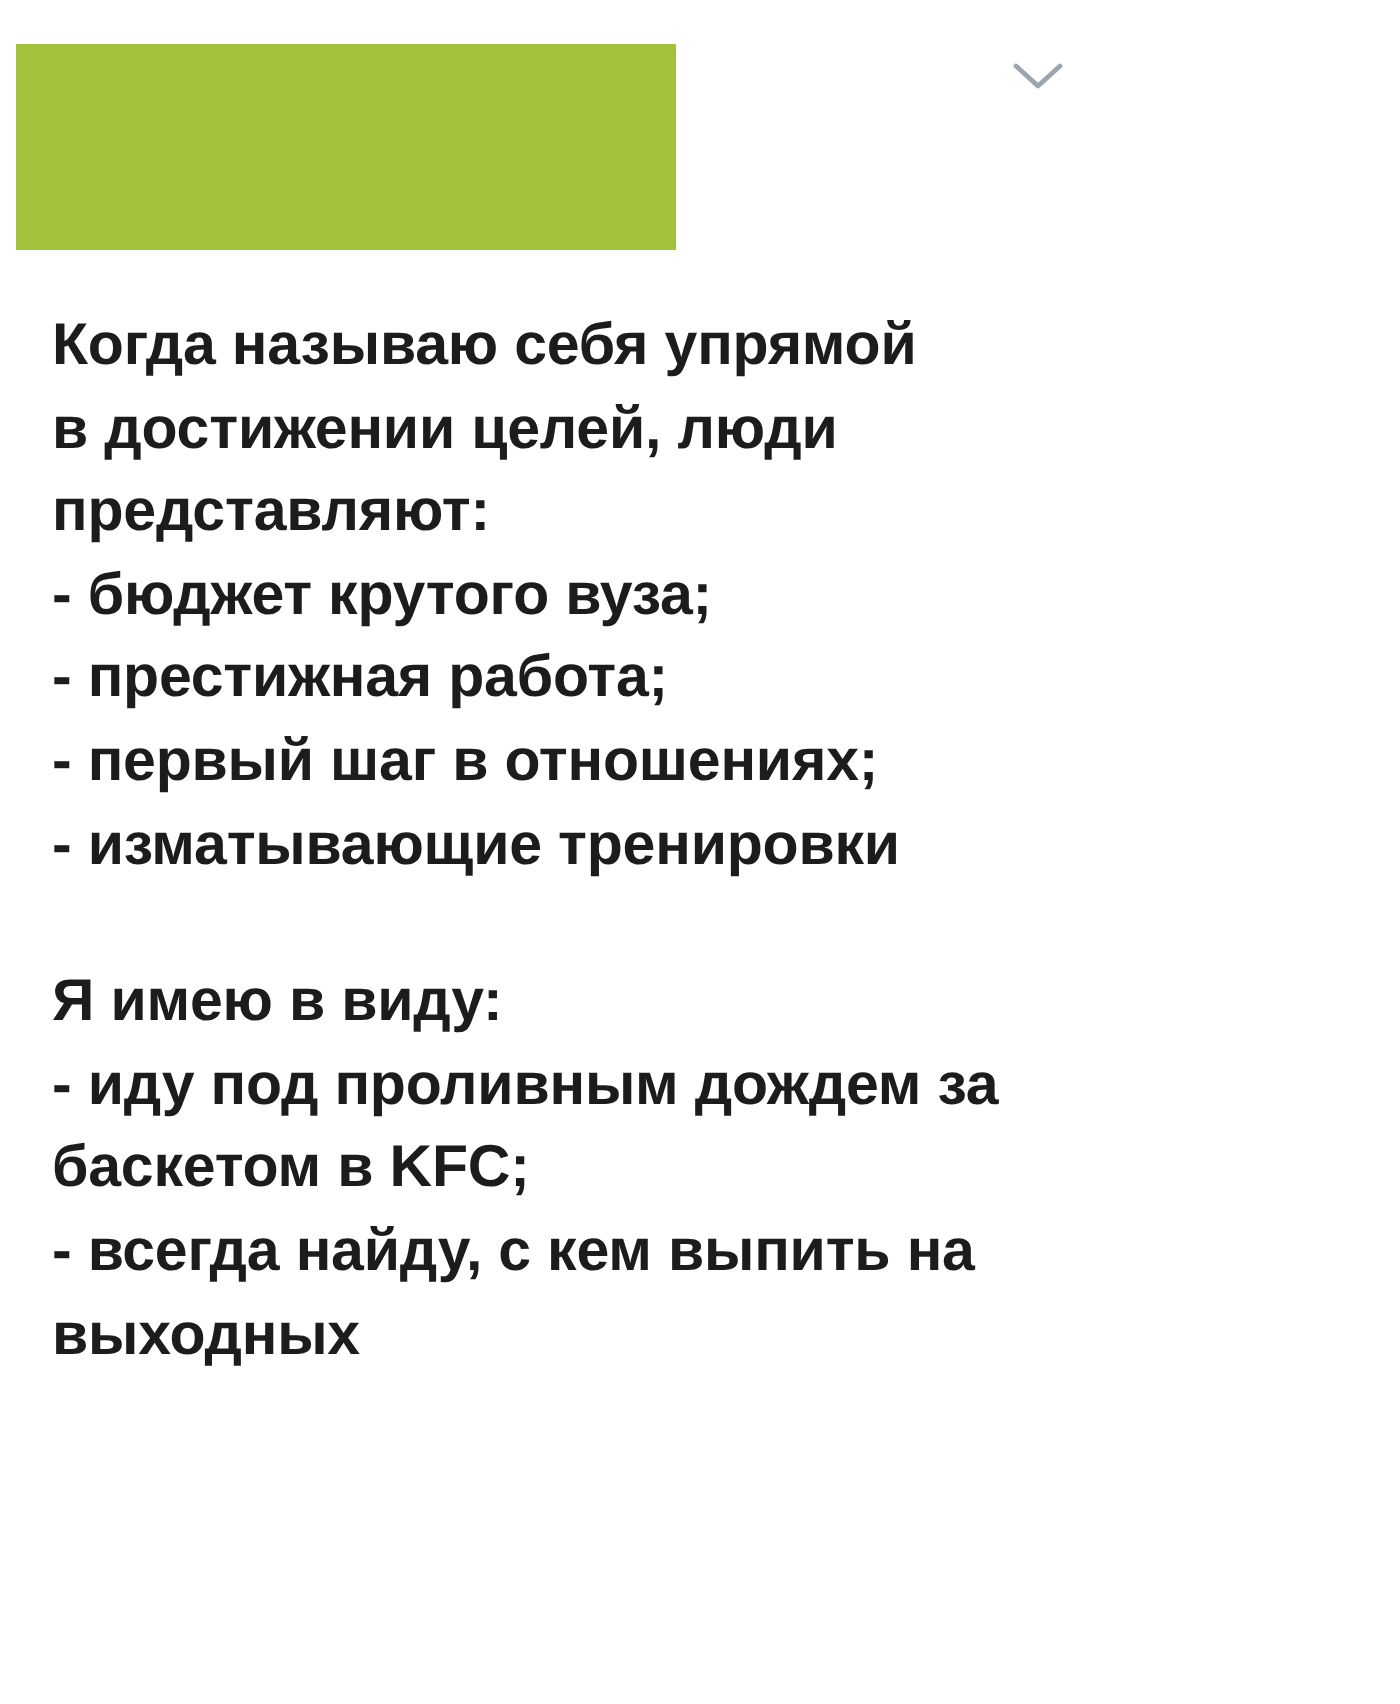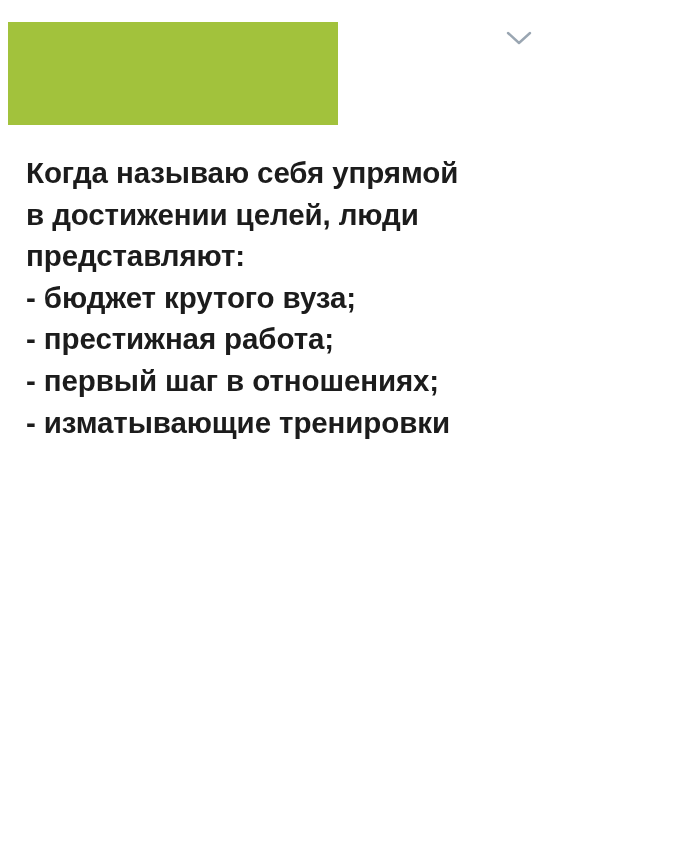--- a/index.html
+++ b/index.html
@@ -92,15 +92,20 @@
   </div>
 
   <div class="content">
     <p class="para">Когда называю себя упрямой
 в достижении целей, люди
 представляют:
 - бюджет крутого вуза;
 - престижная работа;
 - первый шаг в отношениях;
 - изматывающие тренировки</p>
+    <p class="para block-gap">Я имею в виду:
+- иду под проливным дождем за
+баскетом в KFC;
+- всегда найду, с кем выпить на
+выходных</p>
   </div>
 
 </div>
 
 </body></html>

